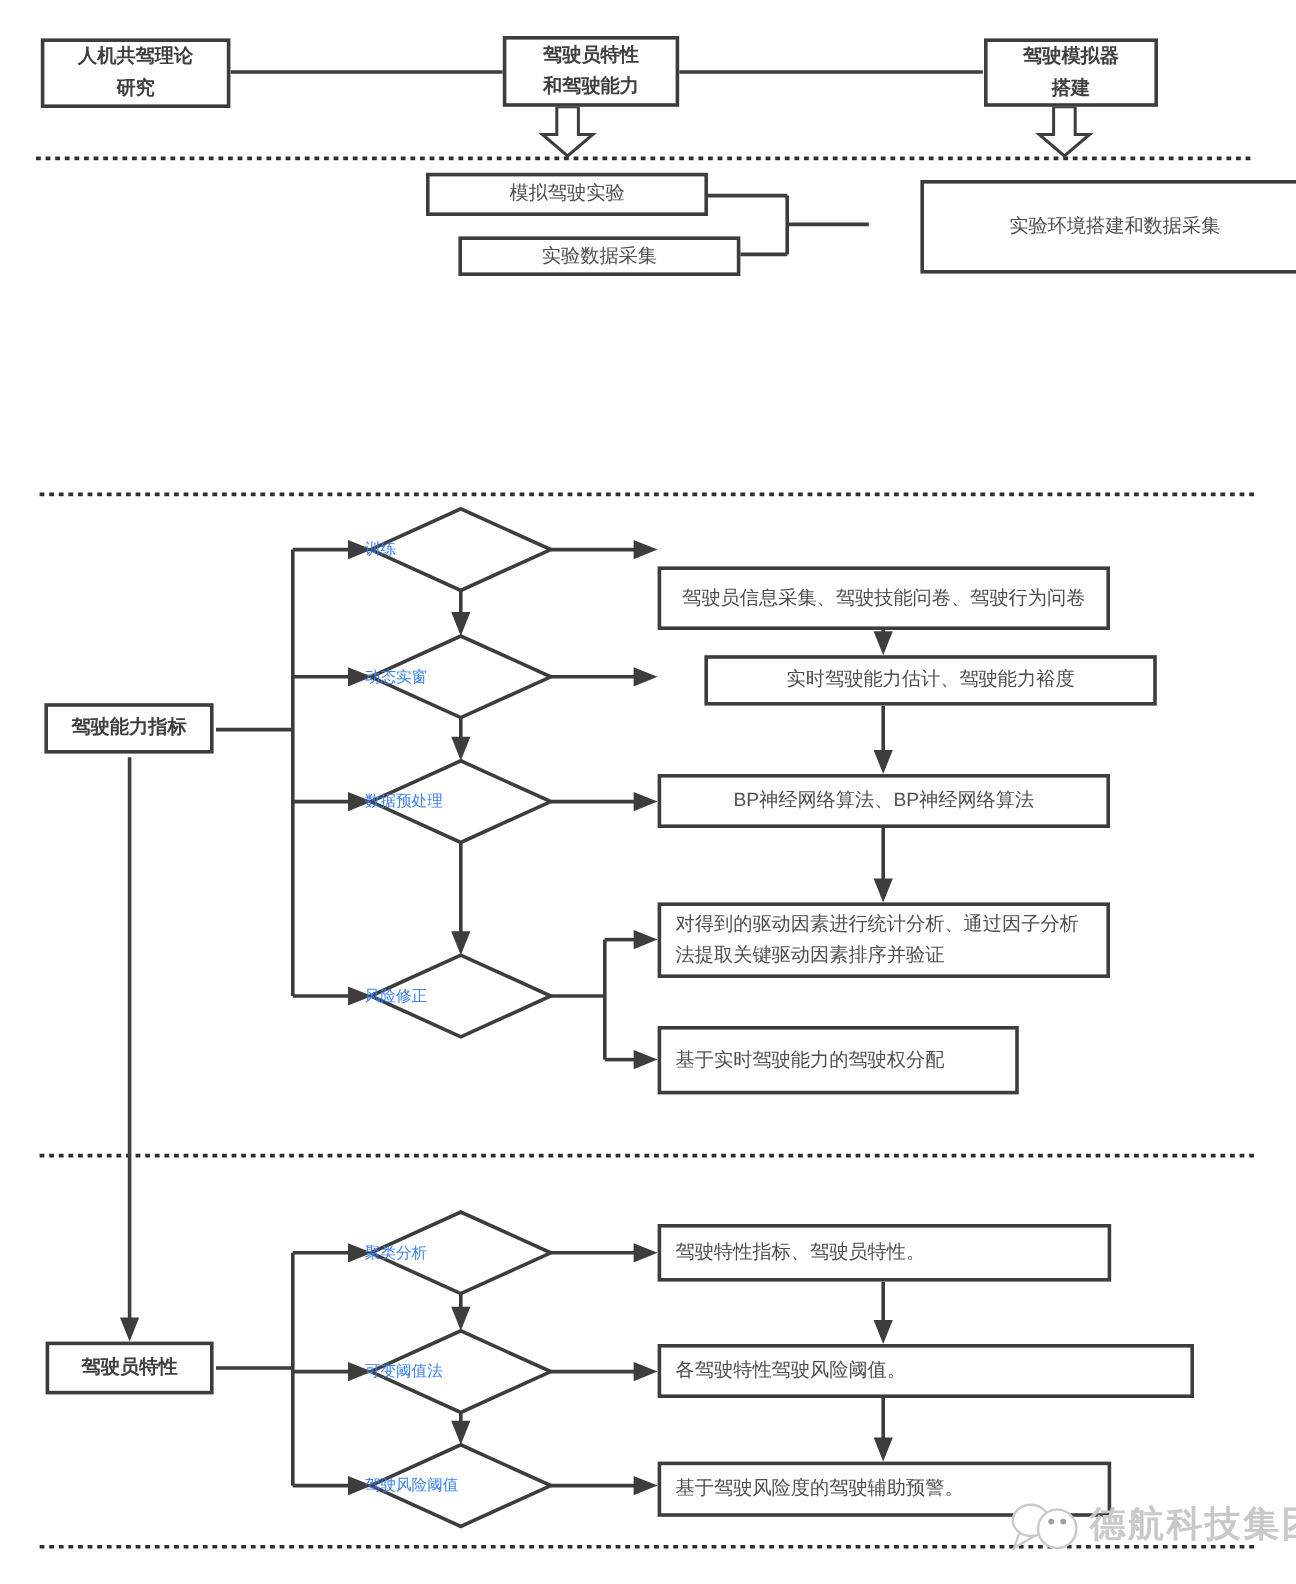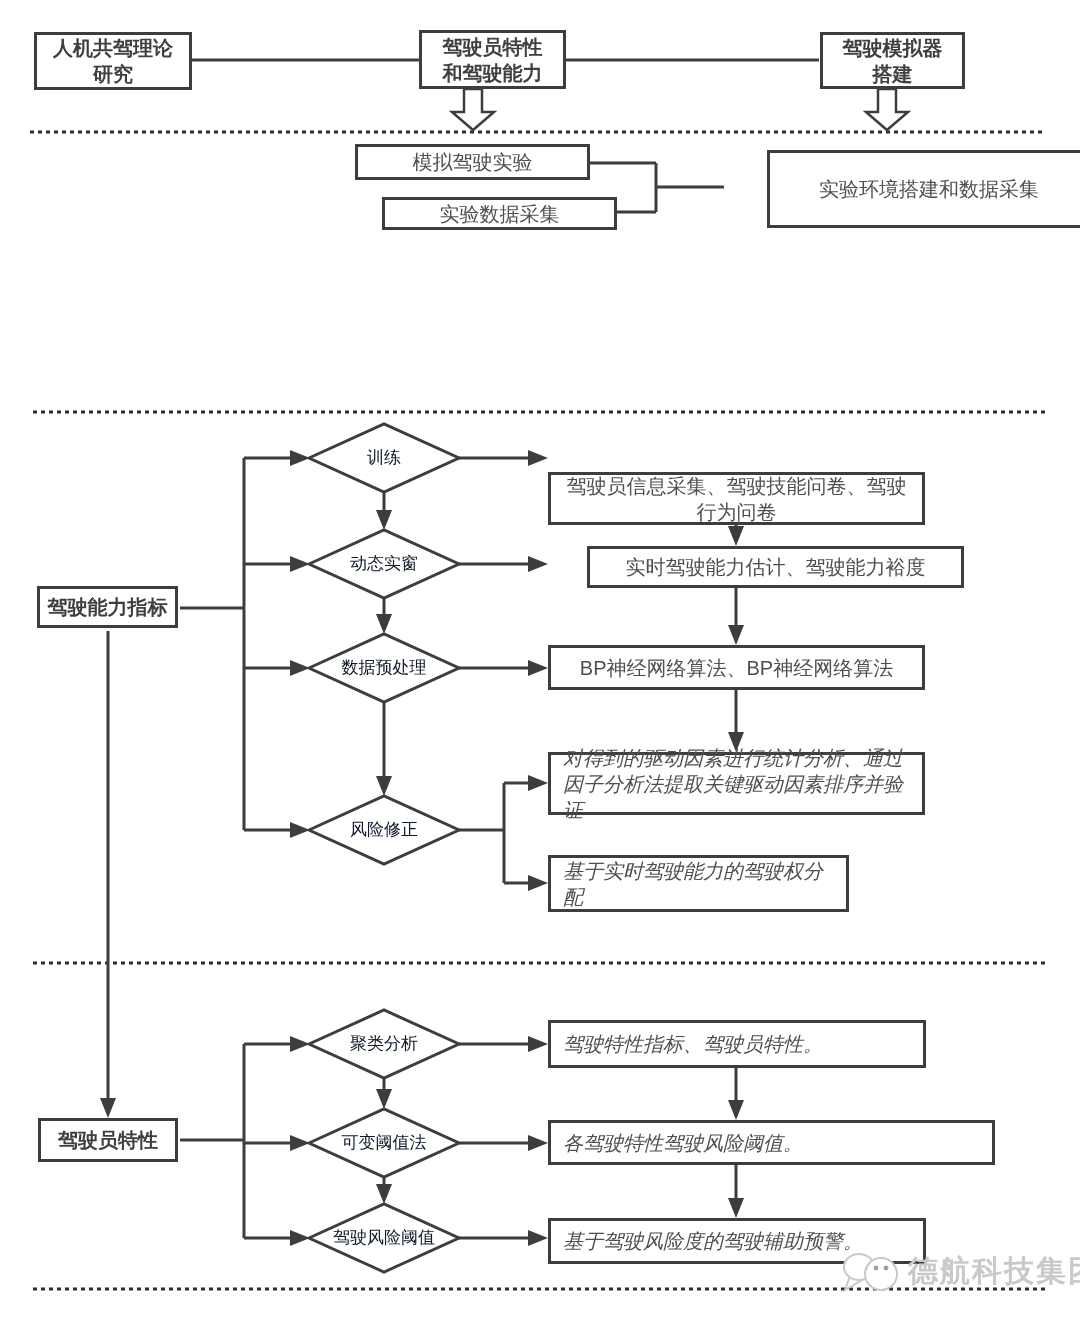--- a/index.html
+++ b/index.html
@@ -10,38 +10,38 @@
     font-family:"Liberation Sans", sans-serif;
     overflow:hidden;
   }
   #wires{position:absolute;left:0;top:0;z-index:1;}
   .box{
     position:absolute;
     box-sizing:border-box;
     background:#ffffff;
     border:3px solid #3d3d3d;
     color:#4f4f4f;
-    font-size:20px;
+    font-size:16px;
     line-height:26px;
     display:flex;
     align-items:center;
     justify-content:center;
     text-align:center;
     z-index:2;
   }
   .box.bold{font-weight:bold;color:#3f3f3f;}
   .box.pre{white-space:pre-line;}
-  .box.left{justify-content:flex-start;text-align:left;padding:4px 12px;font-style:italic;}
+  .box.left{justify-content:flex-start;text-align:left;padding:4px 12px;}
   .box.pad{padding:4px 10px;}
   .dlabel{
     position:absolute;
     width:160px;
-    text-align:center;
-    color:#0f172a;
-    font-size:17px;
+    text-align:left;
+    color:#3b82f6;
+    font-size:13px;
     line-height:28px;
     z-index:3;
     white-space:nowrap;
   }
   .watermark{
     position:absolute;
     left:838px;top:1246px;
     display:flex;align-items:center;
     z-index:4;
   }

